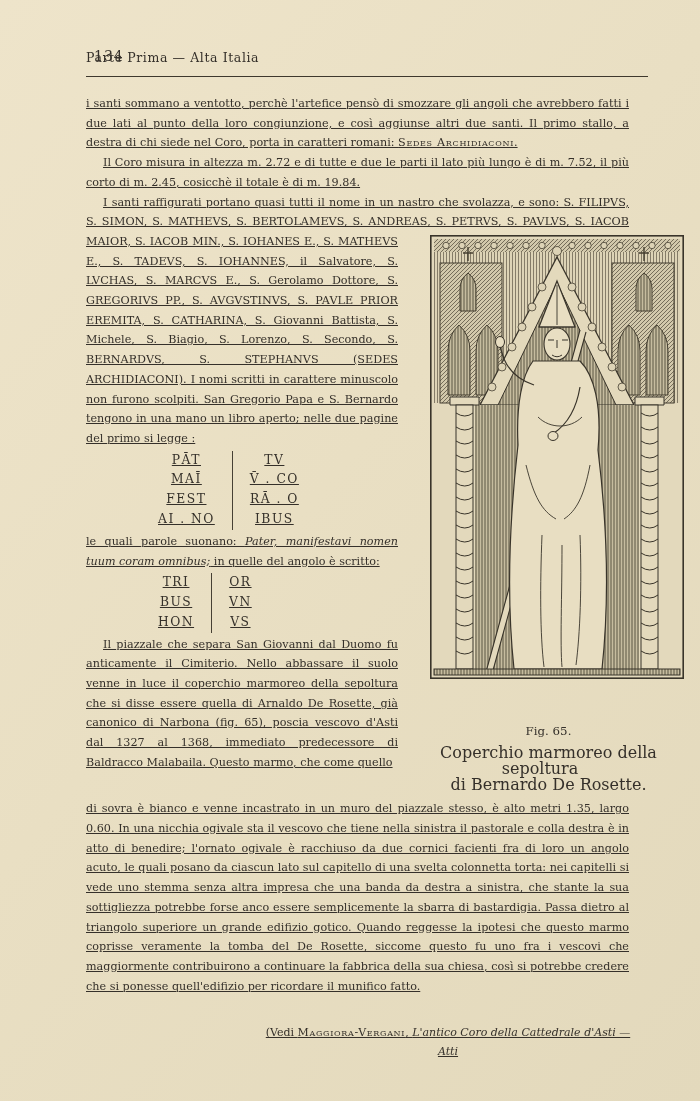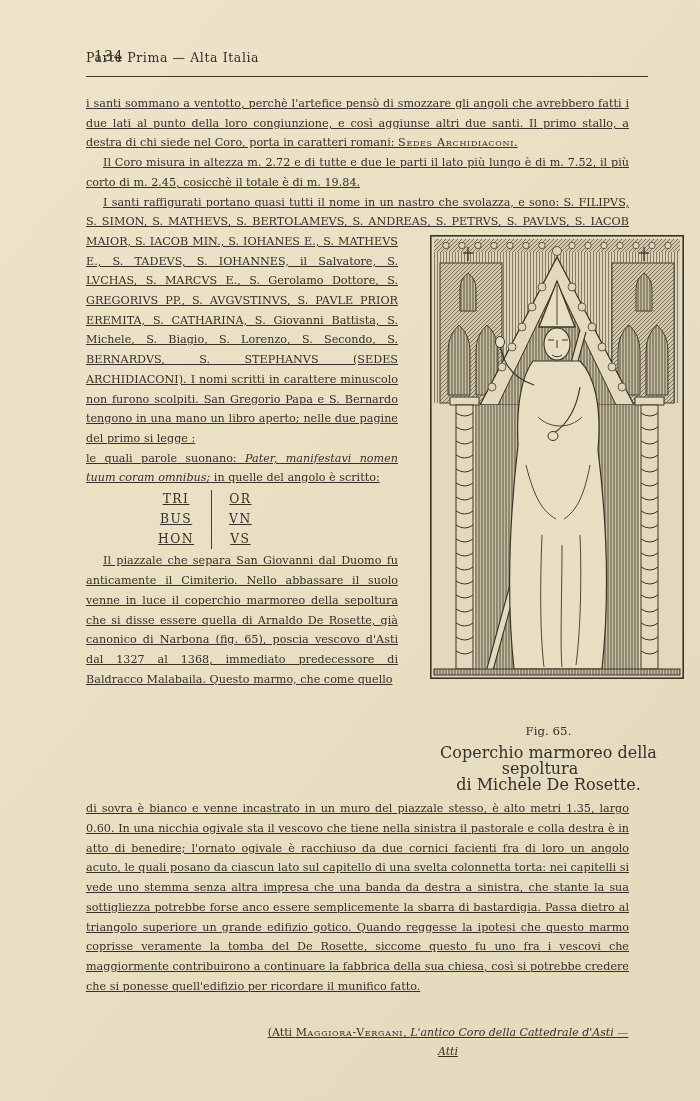--- a/index.html
+++ b/index.html
@@ -145,24 +145,44 @@
                 <path d="M127,46 L145,92 L109,92 Z" fill="#e8dec2" stroke="#39342a" stroke-width="1.2"></path>
                 <path d="M127,50 V90 M109,92 h36" stroke="#39342a" stroke-width="0.9" fill="none"></path>
                 <ellipse cx="127" cy="109" rx="13" ry="16" fill="#e8dec2" stroke="#39342a" stroke-width="1.1"></ellipse>
                 <path d="M118,105 h6 M132,105 h6 M127,105 v8 M122,120 q5,3.5 10,0" stroke="#39342a" stroke-width="1" fill="none"></path>
               </g>
               <rect x="4" y="434" width="246" height="6" fill="url(#hn)" stroke="#39342a" stroke-width="1"></rect>
             </svg>
             <figcaption>
               <div class="fig-label">Fig. 65.</div>
               <div class="fig-line">Coperchio marmoreo della sepoltura</div>
-              <div class="fig-line">di Michele De Rosette.</div>
+              <div class="fig-line">di Bernardo De Rosette.</div>
             </figcaption>
           </figure><span>MAIOR, S. IACOB MIN., S. IOHANES E., S. MATHEVS E., S. TADEVS, S. IOHANNES, il Salvatore, S. LVCHAS, S. MARCVS E., S. Gerolamo Dottore, S. GREGORIVS PP., S. AVGVSTINVS, S. PAVLE PRIOR EREMITA, S. CATHARINA, S. Giovanni Battista, S. Michele, S. Biagio, S. Lorenzo, S. Secondo, S. BERNARDVS, S. STEPHANVS (SEDES ARCHIDIACONI). I nomi scritti in carattere minuscolo non furono scolpiti. San Gregorio Papa e S. Bernardo tengono in una mano un libro aperto; nelle due pagine del primo si legge :</span></div>
 
+        <table class="inscription">
+          <tbody>
+              <tr>
+                <td class="l">PĀT</td>
+                <td class="r">TV</td>
+              </tr>
+          <tr>
+                <td class="l">MAĪ</td>
+                <td class="r">V̄ . CO</td>
+              </tr>
+          <tr>
+                <td class="l">FEST</td>
+                <td class="r">RĀ . O</td>
+              </tr>
+          <tr>
+                <td class="l">AI . NO</td>
+                <td class="r">IBUS</td>
+              </tr>
+        </tbody>
+          </table>
 
         <div class="para"><span>le quali parole suonano: </span><span class="it">Pater, manifestavi nomen tuum coram omnibus;</span><span> in quelle del angolo è scritto:</span></div>
 
         <table class="inscription">
           <tbody>
               <tr>
                 <td class="l">TRI</td>
                 <td class="r">OR</td>
               </tr>
           <tr>
@@ -176,18 +196,18 @@
         </tbody>
           </table>
 
 
         <div class="para indent">Il piazzale che separa San Giovanni dal Duomo fu anticamente il Cimiterio. Nello abbassare il suolo venne in luce il coperchio marmoreo della sepoltura che si disse essere quella di Arnaldo De Rosette, già canonico di Narbona (fig. 65), poscia vescovo d'Asti dal 1327 al 1368, immediato predecessore di Baldracco Malabaila. Questo marmo, che come quello</div>
       </div>
 
       <div class="para clear">di sovra è bianco e venne incastrato in un muro del piazzale stesso, è alto metri 1.35, largo 0.60. In una nicchia ogivale sta il vescovo che tiene nella sinistra il pastorale e colla destra è in atto di benedire; l'ornato ogivale è racchiuso da due cornici facienti fra di loro un angolo acuto, le quali posano da ciascun lato sul capitello di una svelta colonnetta torta: nei capitelli si vede uno stemma senza altra impresa che una banda da destra a sinistra, che stante la sua sottigliezza potrebbe forse anco essere semplicemente la sbarra di bastardigia. Passa dietro al triangolo superiore un grande edifizio gotico. Quando reggesse la ipotesi che questo marmo coprisse veramente la tomba del De Rosette, siccome questo fu uno fra i vescovi che maggiormente contribuirono a continuare la fabbrica della sua chiesa, così si potrebbe credere che si ponesse quell'edifizio per ricordare il munifico fatto.</div>
 
       <div class="citation">
-        <div><span>(Atti </span><span class="sc">Maggiora-Vergani</span><span>, </span><span class="it">L'antico Coro della Cattedrale d'Asti — Atti</span></div>
+        <div><span>(Vedi </span><span class="sc">Maggiora-Vergani</span><span>, </span><span class="it">L'antico Coro della Cattedrale d'Asti — Atti</span></div>
       </div>
 
     </div>
   </div>
 </div>
 
 </body></html>

